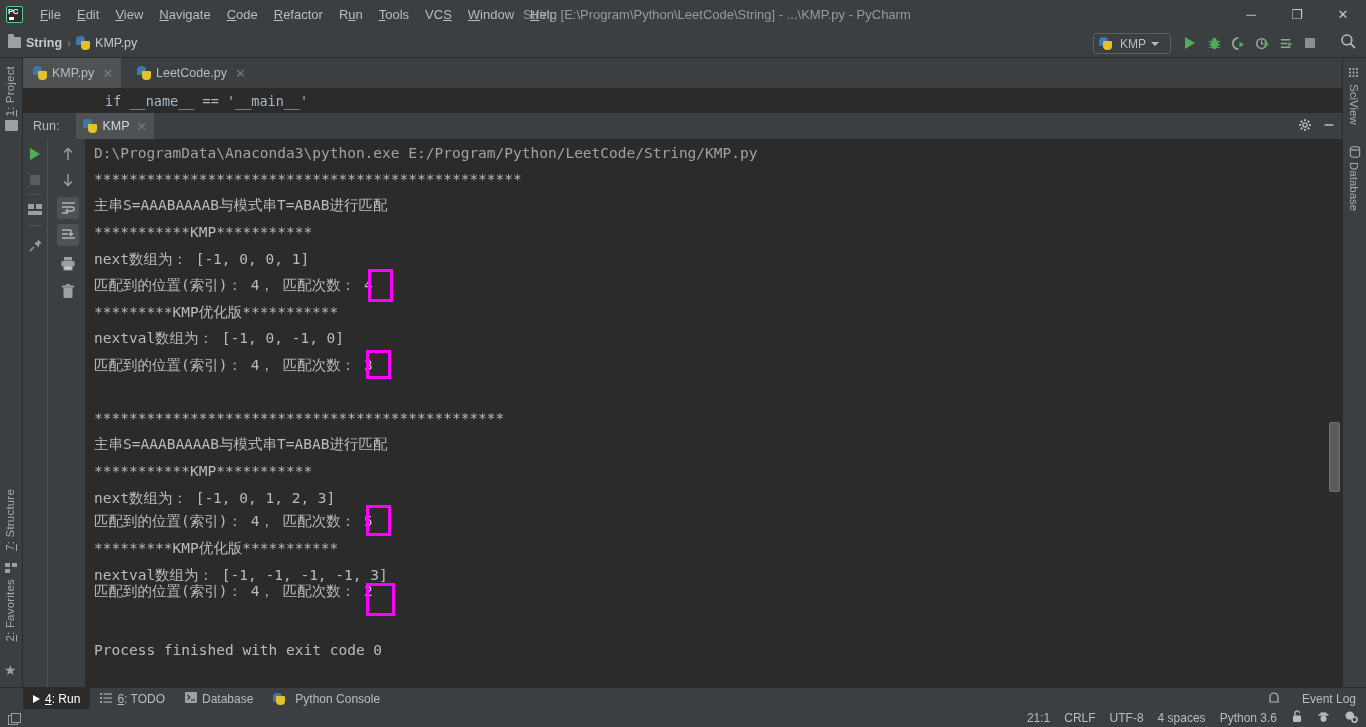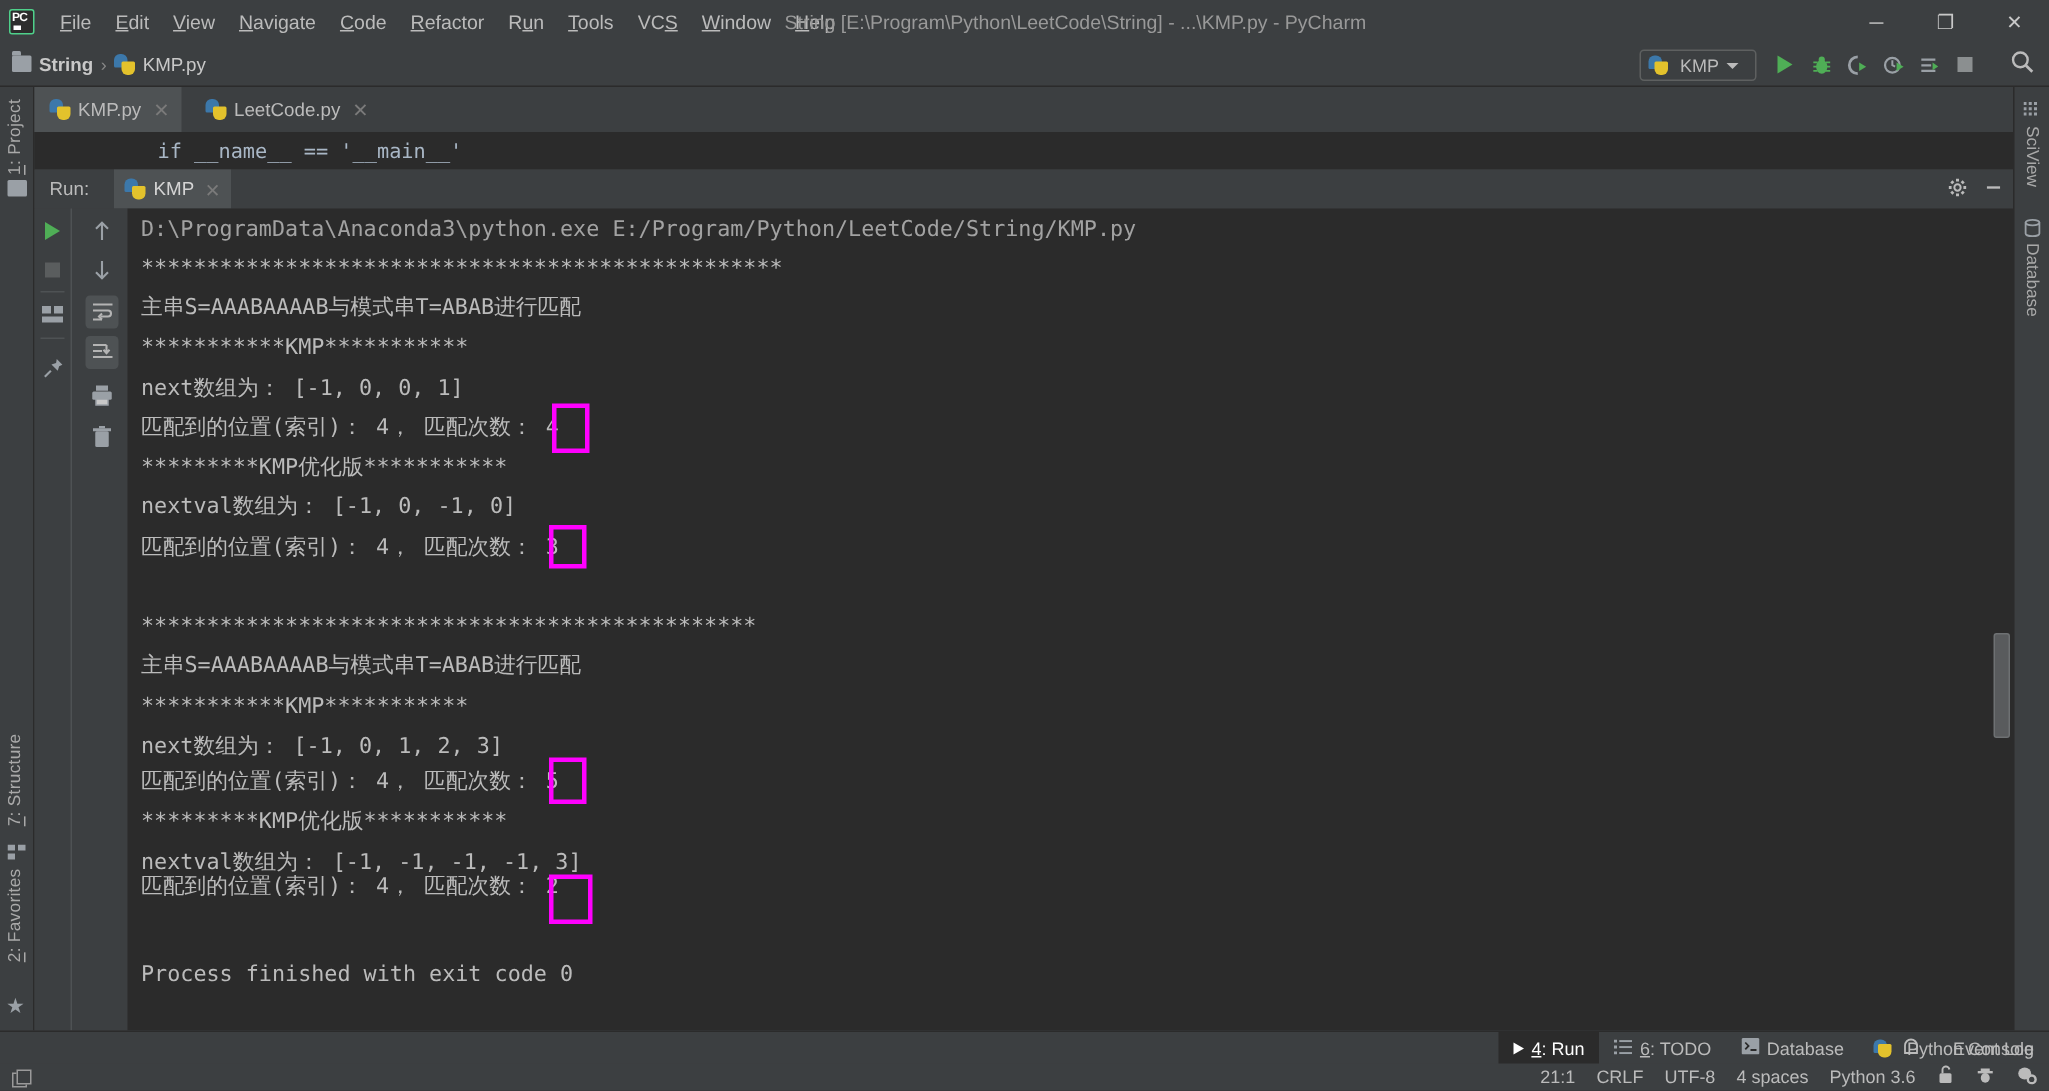--- a/index.html
+++ b/index.html
@@ -196,21 +196,20 @@
   .scrollthumb {
     position: absolute; right: 2px; width: 11px;
     background: #595b5d; border: 1px solid #6e7173; border-radius: 2px;
   }
 
   
   .bottombar {
     position: absolute; left: 0; top: 687px; width: 1366px; height: 22px;
     background: #3c3f41; display: flex; align-items: center;
     border-top: 1px solid #2b2b2b;
-    justify-content: flex-end;
   }
   .btab {
     height: 22px; display: flex; align-items: center; padding: 0 10px;
     font-size: 12px; color: #bbbbbb; gap: 5px;
   }
   .btab.active { background: #2b2b2b; color: #ffffff; }
   .btab u { text-decoration: underline; }
   .event-log {
     position: absolute; right: 10px; top: 0; height: 22px;
     display: flex; align-items: center; gap: 22px; font-size: 12px; color: #bbbbbb;

